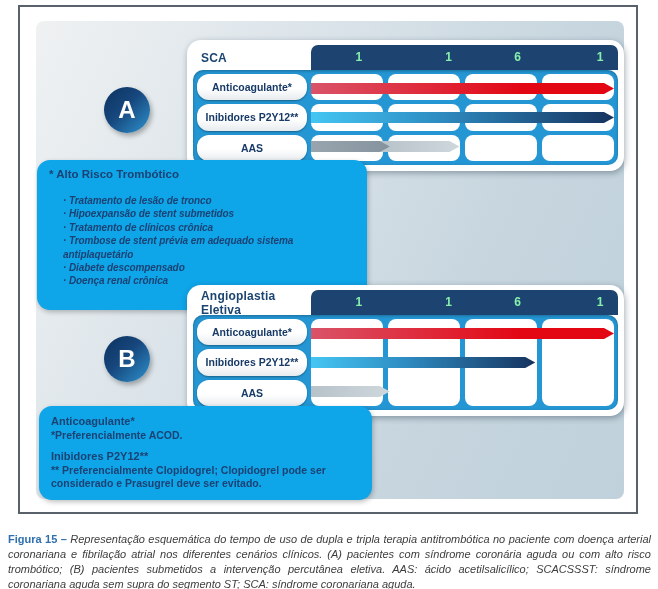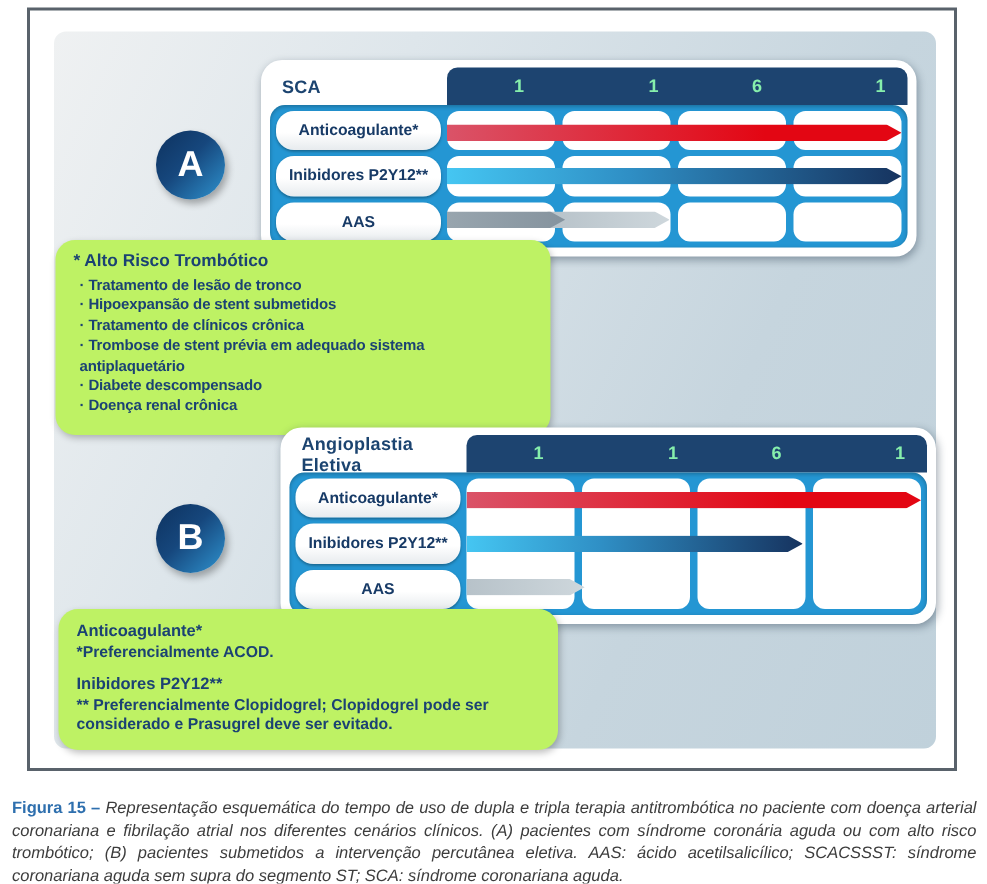--- a/index.html
+++ b/index.html
@@ -16,21 +16,21 @@
     position:absolute;left:16px;top:14px;width:588px;height:478px;border-radius:8px;
     background:linear-gradient(115deg,#EFF1F2 0%,#DEE6EB 30%,#C6D5DE 70%,#C0D1DB 100%);
   }
 
   
   .panel{
     position:absolute;width:437px;height:131px;background:#fff;border-radius:14px;
     box-shadow:1px 2px 6px rgba(30,50,70,.4);
     padding:5px 6px 6px 6px;box-sizing:border-box;display:flex;flex-direction:column;
   }
-  #panelA{left:154px;top:33px;}
+  #panelA{left:167px;top:33px;}
   #panelB{left:167px;top:278px;}
 
   .panel-header{display:flex;flex:0 0 25px;height:25px;}
   .panel-title{
     width:118px;box-sizing:border-box;padding-left:8px;display:flex;align-items:center;
     font-weight:bold;font-size:12px;color:#1C4470;letter-spacing:.2px;
   }
   .colhead{flex:1;background:#1D4470;border-radius:7px 7px 0 0;display:flex;}
   .colhead span{flex:1;color:#86efac;font-weight:bold;font-size:12px;line-height:25px;padding-left:45px;}
 
@@ -67,26 +67,26 @@
     position:absolute;width:46px;height:46px;border-radius:50%;
     background:linear-gradient(135deg,#0E3462 5%,#16477D 45%,#2F93CF 100%);
     color:#fff;font-size:24px;font-weight:bold;display:flex;align-items:center;justify-content:center;
     box-shadow:2px 3px 5px rgba(0,0,0,.3);
   }
   #badgeA{left:84px;top:80px;}
   #badgeB{left:84px;top:329px;}
 
   
   .note{
-    position:absolute;background:#bef264;border-radius:13px;
+    position:absolute;background:#0ea5e9;border-radius:13px;
     box-shadow:1px 2px 5px rgba(0,0,0,.25);color:#1B4273;box-sizing:border-box;
   }
   #noteHighRisk{left:17px;top:153px;width:330px;padding:8px 10px 8px 12px;}
   #noteHighRisk .note-title{font-size:11.5px;font-weight:bold;margin-bottom:2px;}
-  #noteHighRisk ul{margin:4px;padding:0;list-style:none;font-size:10px;font-weight:600;line-height:13.4px;letter-spacing:-0.1px;}
+  #noteHighRisk ul{margin:14px;padding:0;list-style:none;font-size:10px;font-weight:600;line-height:13.4px;letter-spacing:-0.1px;font-style:italic;}
   #noteHighRisk li::before{content:"· ";}
 
   #noteDrugs{left:19px;top:399px;width:333px;padding:9px 12px;font-size:10.5px;font-weight:600;line-height:13.5px;}
   #noteDrugs .note-title{font-size:11px;font-weight:bold;}
   #noteDrugs .para2{margin-top:8px;}
 
   
   .caption{
     position:absolute;left:8px;top:521px;width:643px;
     font-size:11px;line-height:15px;text-align:justify;color:#3D3D3D;font-style:italic;

